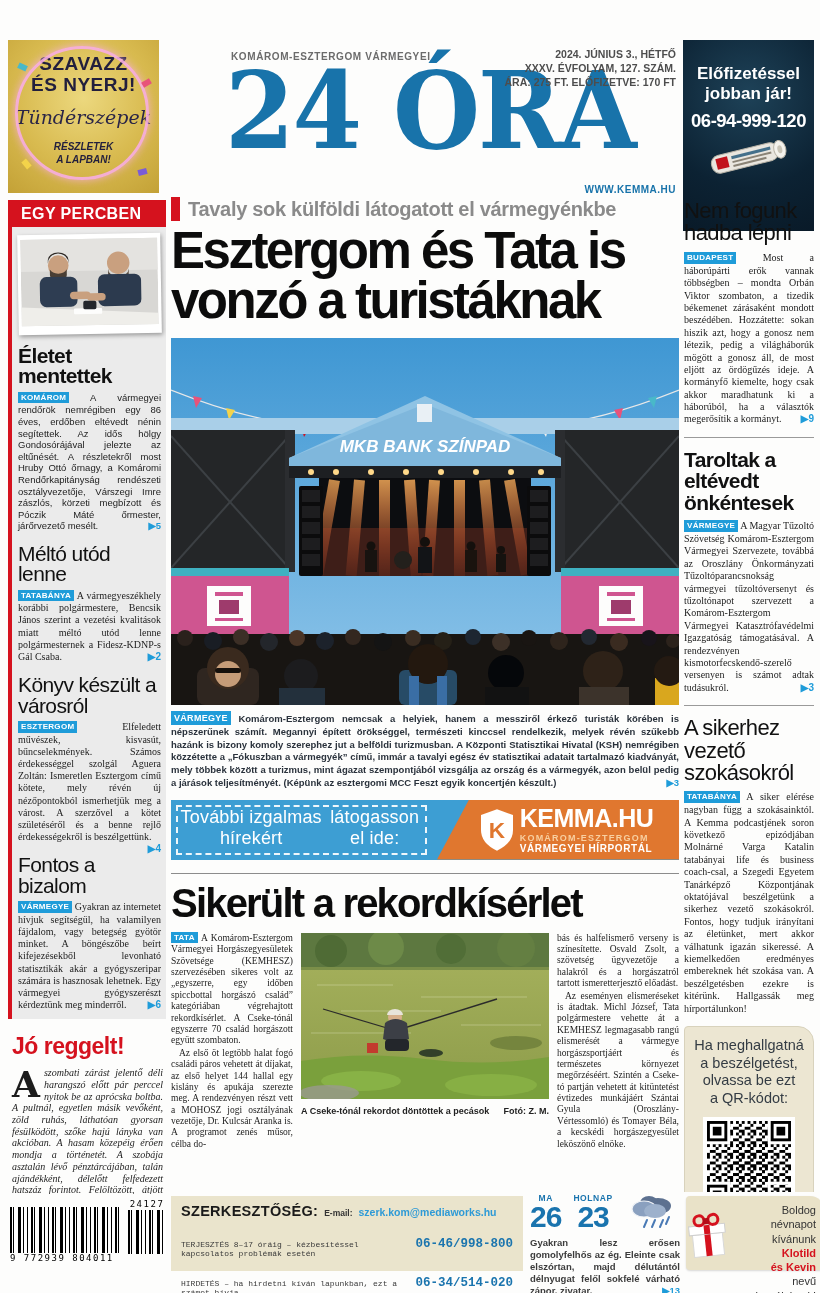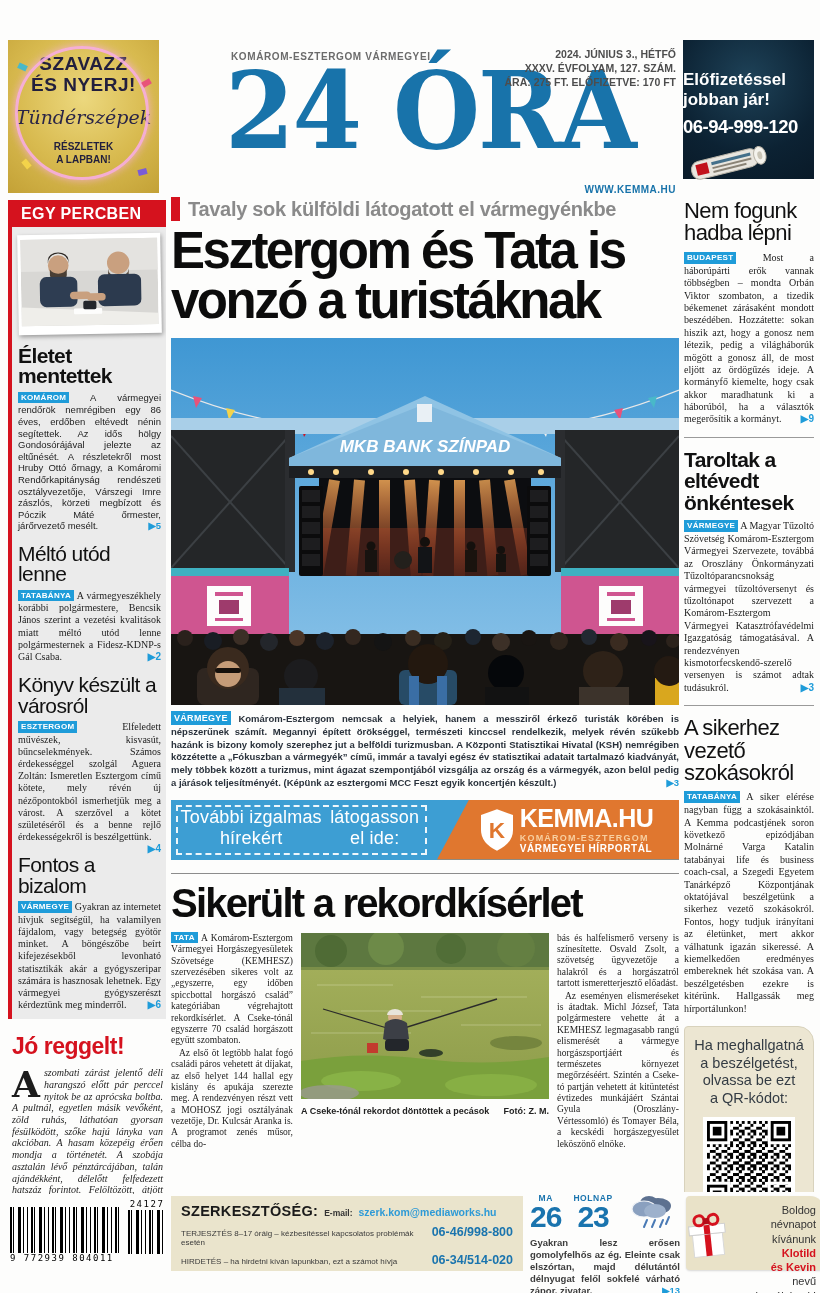--- a/index.html
+++ b/index.html
@@ -8,31 +8,31 @@
         font-family:"Liberation Sans",sans-serif;color:#111;overflow:hidden;}
 
   
   .promo{position:absolute;left:8px;top:40px;width:151px;height:153px;
          background:radial-gradient(circle at 50% 38%,#ecd87e 0%,#d8ba4f 55%,#c3a136 100%);
          text-align:center;padding-top:14px;overflow:hidden;}
   .promo-ring{position:absolute;left:7px;top:6px;width:134px;height:134px;border-radius:50%;
               border:3px solid rgba(247,173,226,.9);box-shadow:0 0 8px rgba(247,173,226,.8);}
   .promo-l1{font-size:19px;font-weight:bold;color:#221f3d;letter-spacing:.5px;line-height:1.1;}
   .promo-script{font-family:"DejaVu Serif",serif;font-style:italic;font-size:19px;color:#2a2547;margin-top:10px;}
-  .promo-foot{font-size:10px;font-weight:bold;color:#221f3d;margin-top:12px;line-height:1.3;}
+  .promo-foot{font-size:10px;font-weight:bold;color:#221f3d;margin-top:12px;line-height:1.3;font-style:italic;}
   .confetti{position:absolute;width:9px;height:6px;}
   .region{position:absolute;left:231px;top:51px;font-size:10px;font-weight:bold;color:#6b6b6b;letter-spacing:.6px;}
   .masthead{position:absolute;left:225px;top:58px;font-family:"DejaVu Serif",serif;font-weight:bold;
             font-size:100px;line-height:1;color:#1873aa;letter-spacing:-2px;transform:scaleY(1.06);transform-origin:top left;}
   .website{position:absolute;left:470px;top:184px;width:206px;text-align:right;
            font-size:10px;font-weight:bold;color:#1873aa;letter-spacing:.5px;}
   .issue{position:absolute;left:410px;top:47px;width:266px;text-align:right;font-size:10.5px;
          font-weight:bold;color:#4d4d4d;line-height:1.35;}
-  .subscribe{position:absolute;left:683px;top:40px;width:131px;height:139px;text-align:left;color:#fff;
-             background:radial-gradient(circle at 50% 28%,#1e4258 0%,#0c2233 62%,#091a28 100%);padding-top:30px;}
+  .subscribe{position:absolute;left:683px;top:40px;width:131px;height:191px;text-align:center;color:#fff;
+             background:radial-gradient(circle at 50% 28%,#1e4258 0%,#0c2233 62%,#091a28 100%);padding-top:24px;}
   .sub-l{font-size:17px;font-weight:bold;line-height:1.15;}
   .sub-phone{font-size:18.5px;font-weight:bold;letter-spacing:-.5px;margin-top:7px;}
 
   
   .col-left{position:absolute;left:8px;top:200px;width:158px;height:994px;overflow:hidden;}
   .col-center{position:absolute;left:171px;top:197px;width:508px;height:997px;overflow:hidden;}
   .col-right{position:absolute;left:684px;top:200px;width:130px;height:992px;overflow:hidden;}
 
   
   .gray-panel{background:#ebebeb;border-left:4px solid #d5121e;padding:0 5px 8px 6px;}
@@ -98,21 +98,21 @@
   .qr-box{margin-top:11px;background:#ece6d2;border:1px solid #d8d2bc;border-radius:4px 16px 4px 4px;
           padding:10px 6px 12px;text-align:center;color:#343c44;font-size:14.5px;line-height:1.22;}
   .qr-code{display:block;margin:9px auto 0;background:#fff;padding:4px;width:92px;height:92px;}
 
   
   .ed-box{position:absolute;left:171px;top:1196px;width:352px;height:75px;background:#eae4cc;padding:7px 10px 6px;}
   .ed-top{display:flex;align-items:baseline;gap:6px;}
   .ed-label{font-size:14.5px;font-weight:bold;color:#1a1a1a;letter-spacing:.3px;}
   .ed-email-label{font-size:8.5px;font-weight:bold;color:#333;}
   .ed-email{font-size:10.5px;font-weight:bold;color:#2e9ad6;}
-  .ed-row{display:flex;align-items:baseline;justify-content:space-between;margin-top:6px;}
+  .ed-row{display:flex;align-items:baseline;justify-content:space-between;margin-top:18px;font-family:Liberation Mono, monospace;}
   .ed-row-label{font-size:8px;color:#3a3a3a;}
   .ed-phone{font-size:12.5px;font-weight:bold;color:#1a74ae;white-space:nowrap;margin-left:6px;}
   .weather{position:absolute;left:530px;top:1193px;width:150px;}
   .w-top{display:flex;align-items:flex-start;gap:12px;}
   .w-cell{text-align:center;color:#1a74ae;}
   .w-label{font-size:8.5px;font-weight:bold;letter-spacing:.6px;}
   .w-temp{font-size:30px;font-weight:bold;line-height:.95;letter-spacing:-1px;}
   .w-text{margin:5px 0 0;font-size:9.5px;font-weight:bold;color:#3c3c3c;text-align:justify;line-height:1.28;}
   .nameday{position:absolute;left:686px;top:1196px;width:138px;height:74px;background:#e9e2c8;
            border-radius:4px 14px 4px 4px;padding:7px 8px 6px 48px;text-align:right;font-size:11px;

